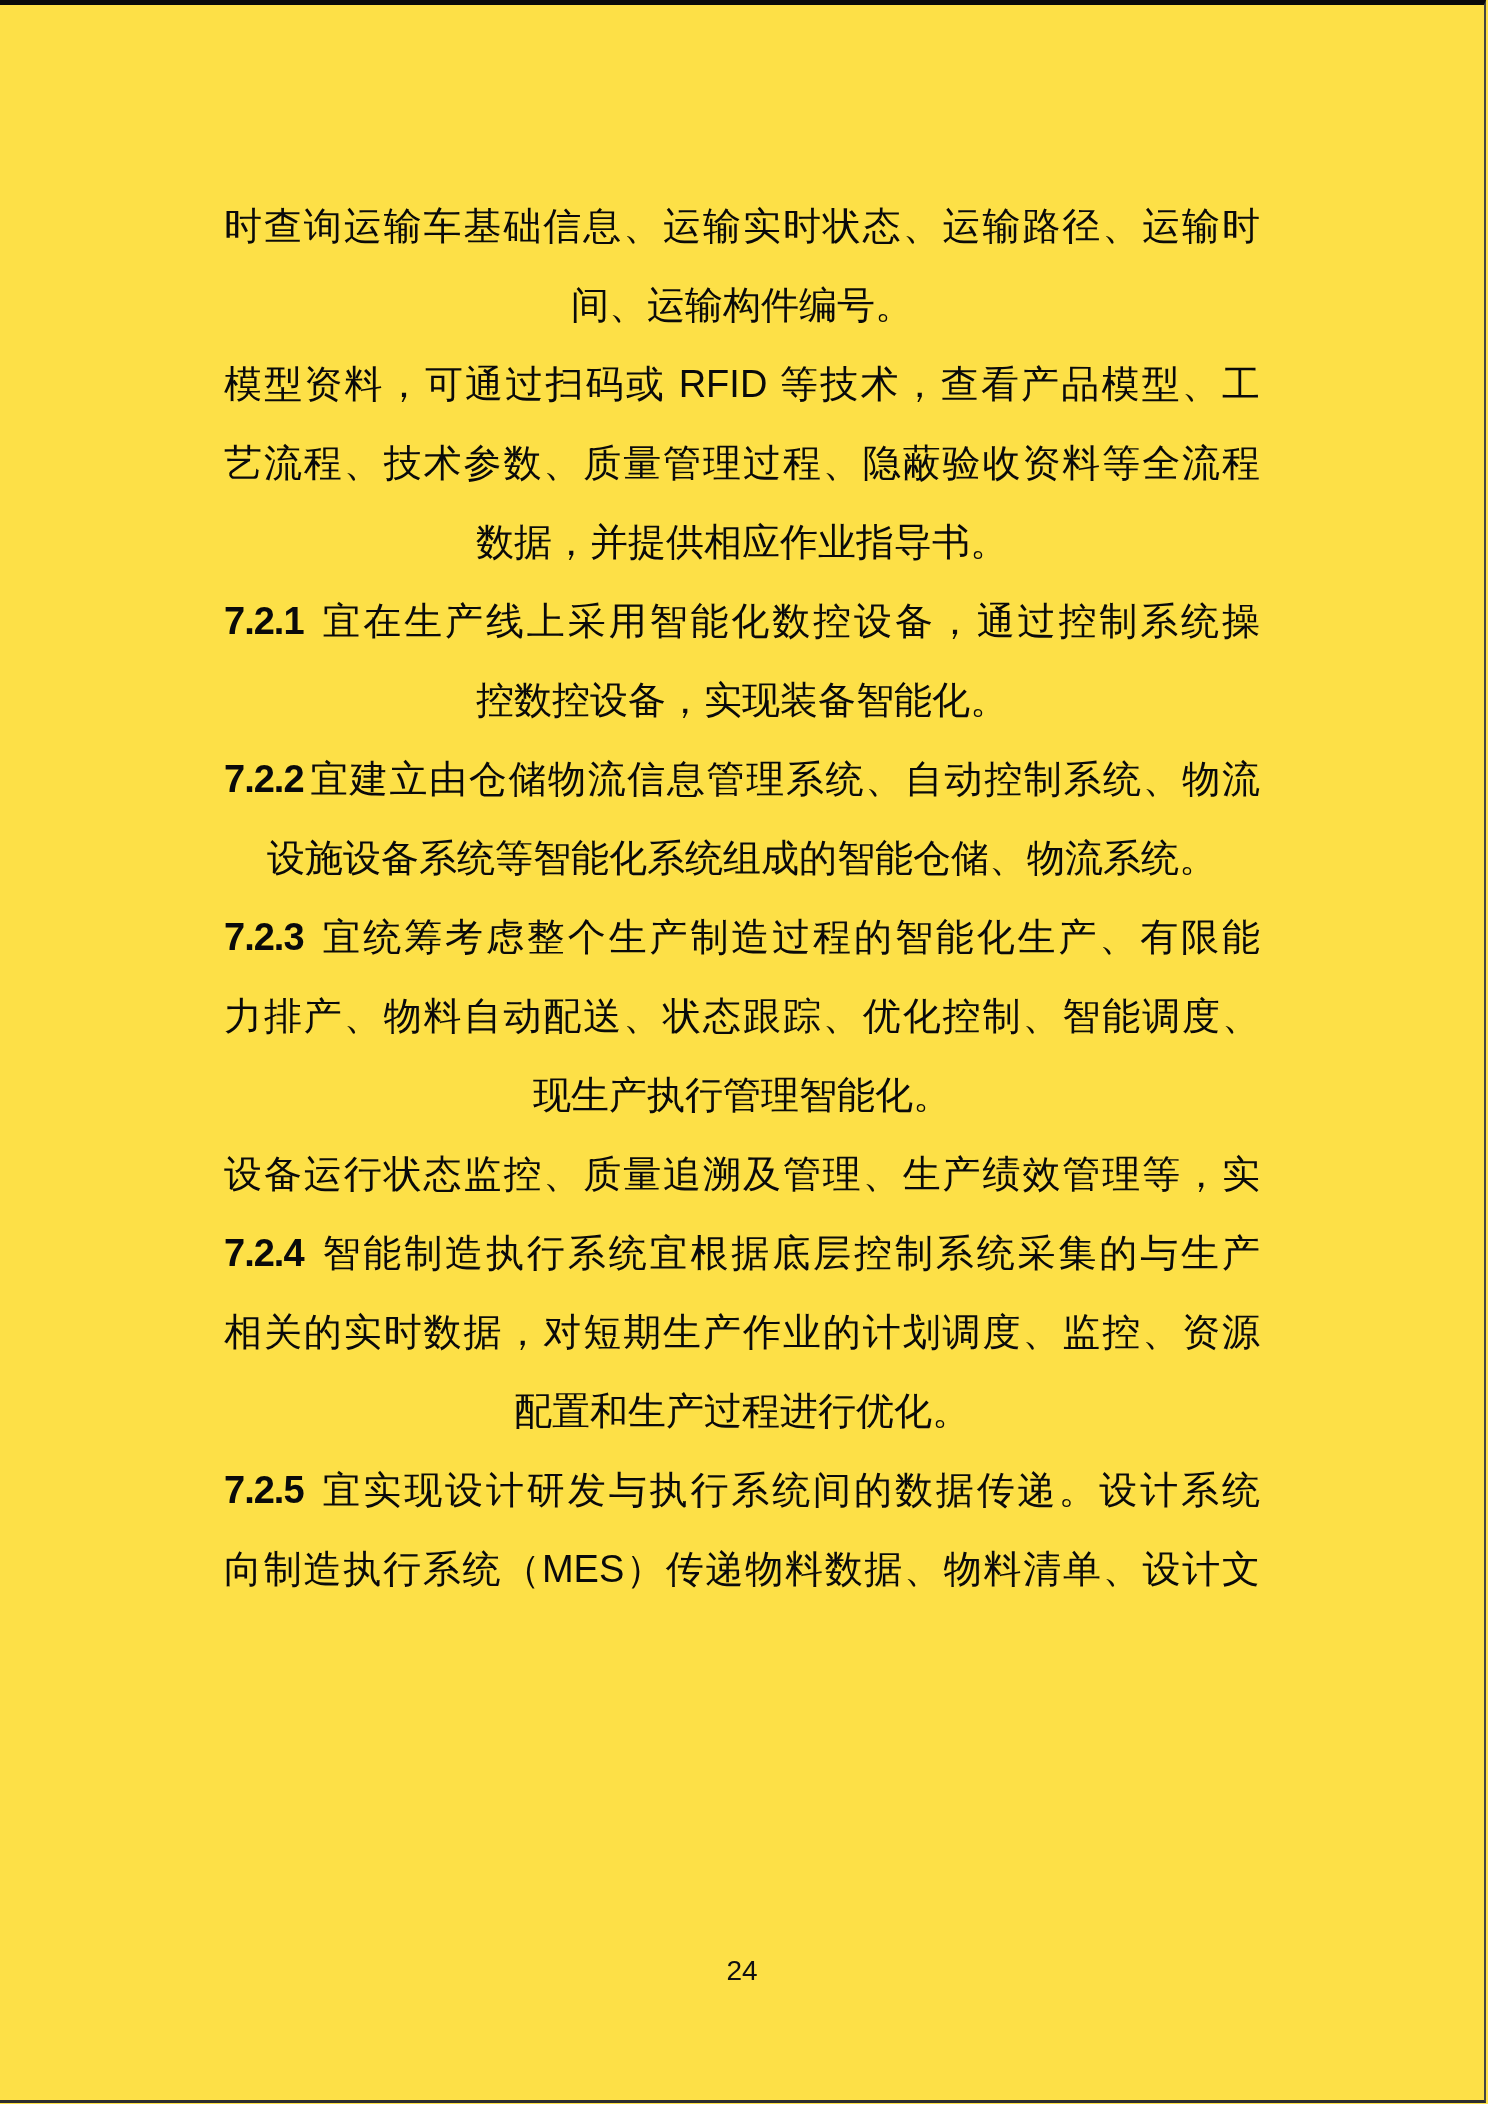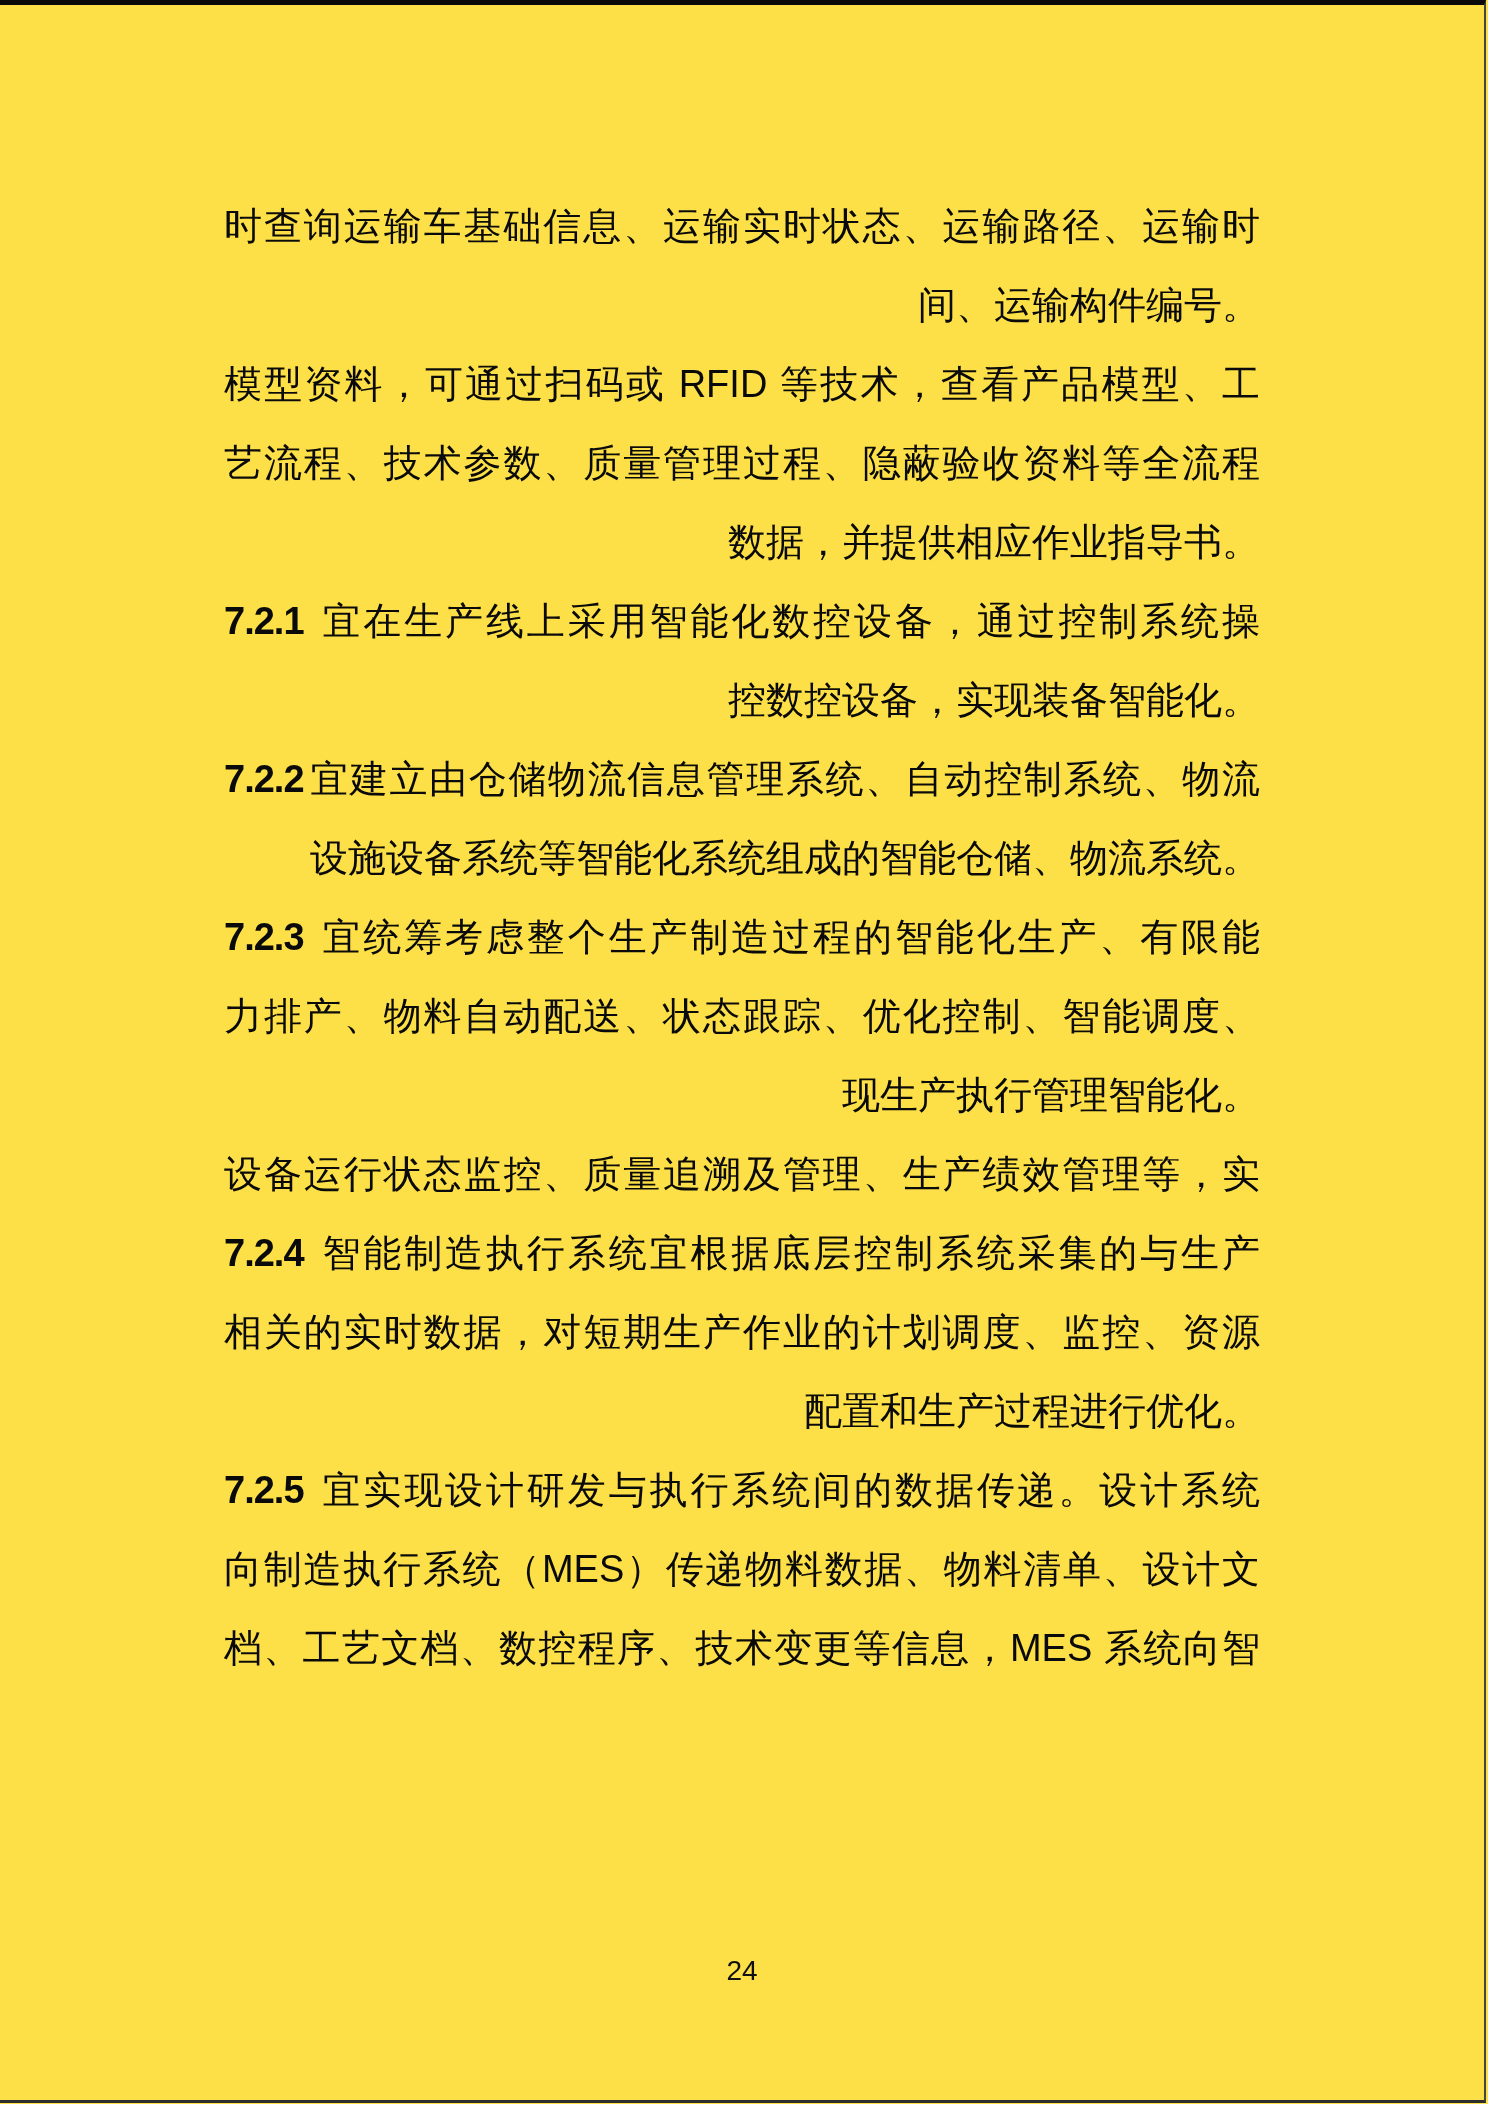--- a/index.html
+++ b/index.html
@@ -28,21 +28,21 @@
     position: absolute;
     top: 187px;
     left: 224px;
     width: 1036px;
   }
   .ln {
     height: 79px;
     line-height: 79px;
     font-size: 38px;
     white-space: nowrap;
-    text-align: right;
+    text-align: center;
   }
   .ln.j {
     white-space: normal;
     text-align: justify;
     text-align-last: justify;
     text-justify: inter-character;
   }
   .num {
     font-weight: 700;
     letter-spacing: -1px;
@@ -98,18 +98,17 @@
     <div class="ln j"><span>力排产、物料自动配送、状态跟踪、优化控制、智能调度、</span></div>
     <div class="ln"><span>现生产执行管理智能化。</span></div>
     <div class="ln j"><span>设备运行状态监控、质量追溯及管理、生产绩效管理等，实</span></div>
 
     <div class="ln j"><span class="num">7.2.4</span><span>智能制造执行系统宜根据底层控制系统采集的与生产</span></div>
     <div class="ln j"><span>相关的实时数据，对短期生产作业的计划调度、监控、资源</span></div>
     <div class="ln"><span>配置和生产过程进行优化。</span></div>
 
     <div class="ln j"><span class="num">7.2.5</span><span>宜实现设计研发与执行系统间的数据传递。设计系统</span></div>
     <div class="ln j"><span>向制造执行系统（MES）传递物料数据、物料清单、设计文</span></div>
-    <div class="ln j"><span>档、工艺文档、数控程序、技术变更等信息，MES 系统向智</span></div>
 
   </div>
 
   <div class="page-number">24</div>
 </div>
 
 </body></html>

